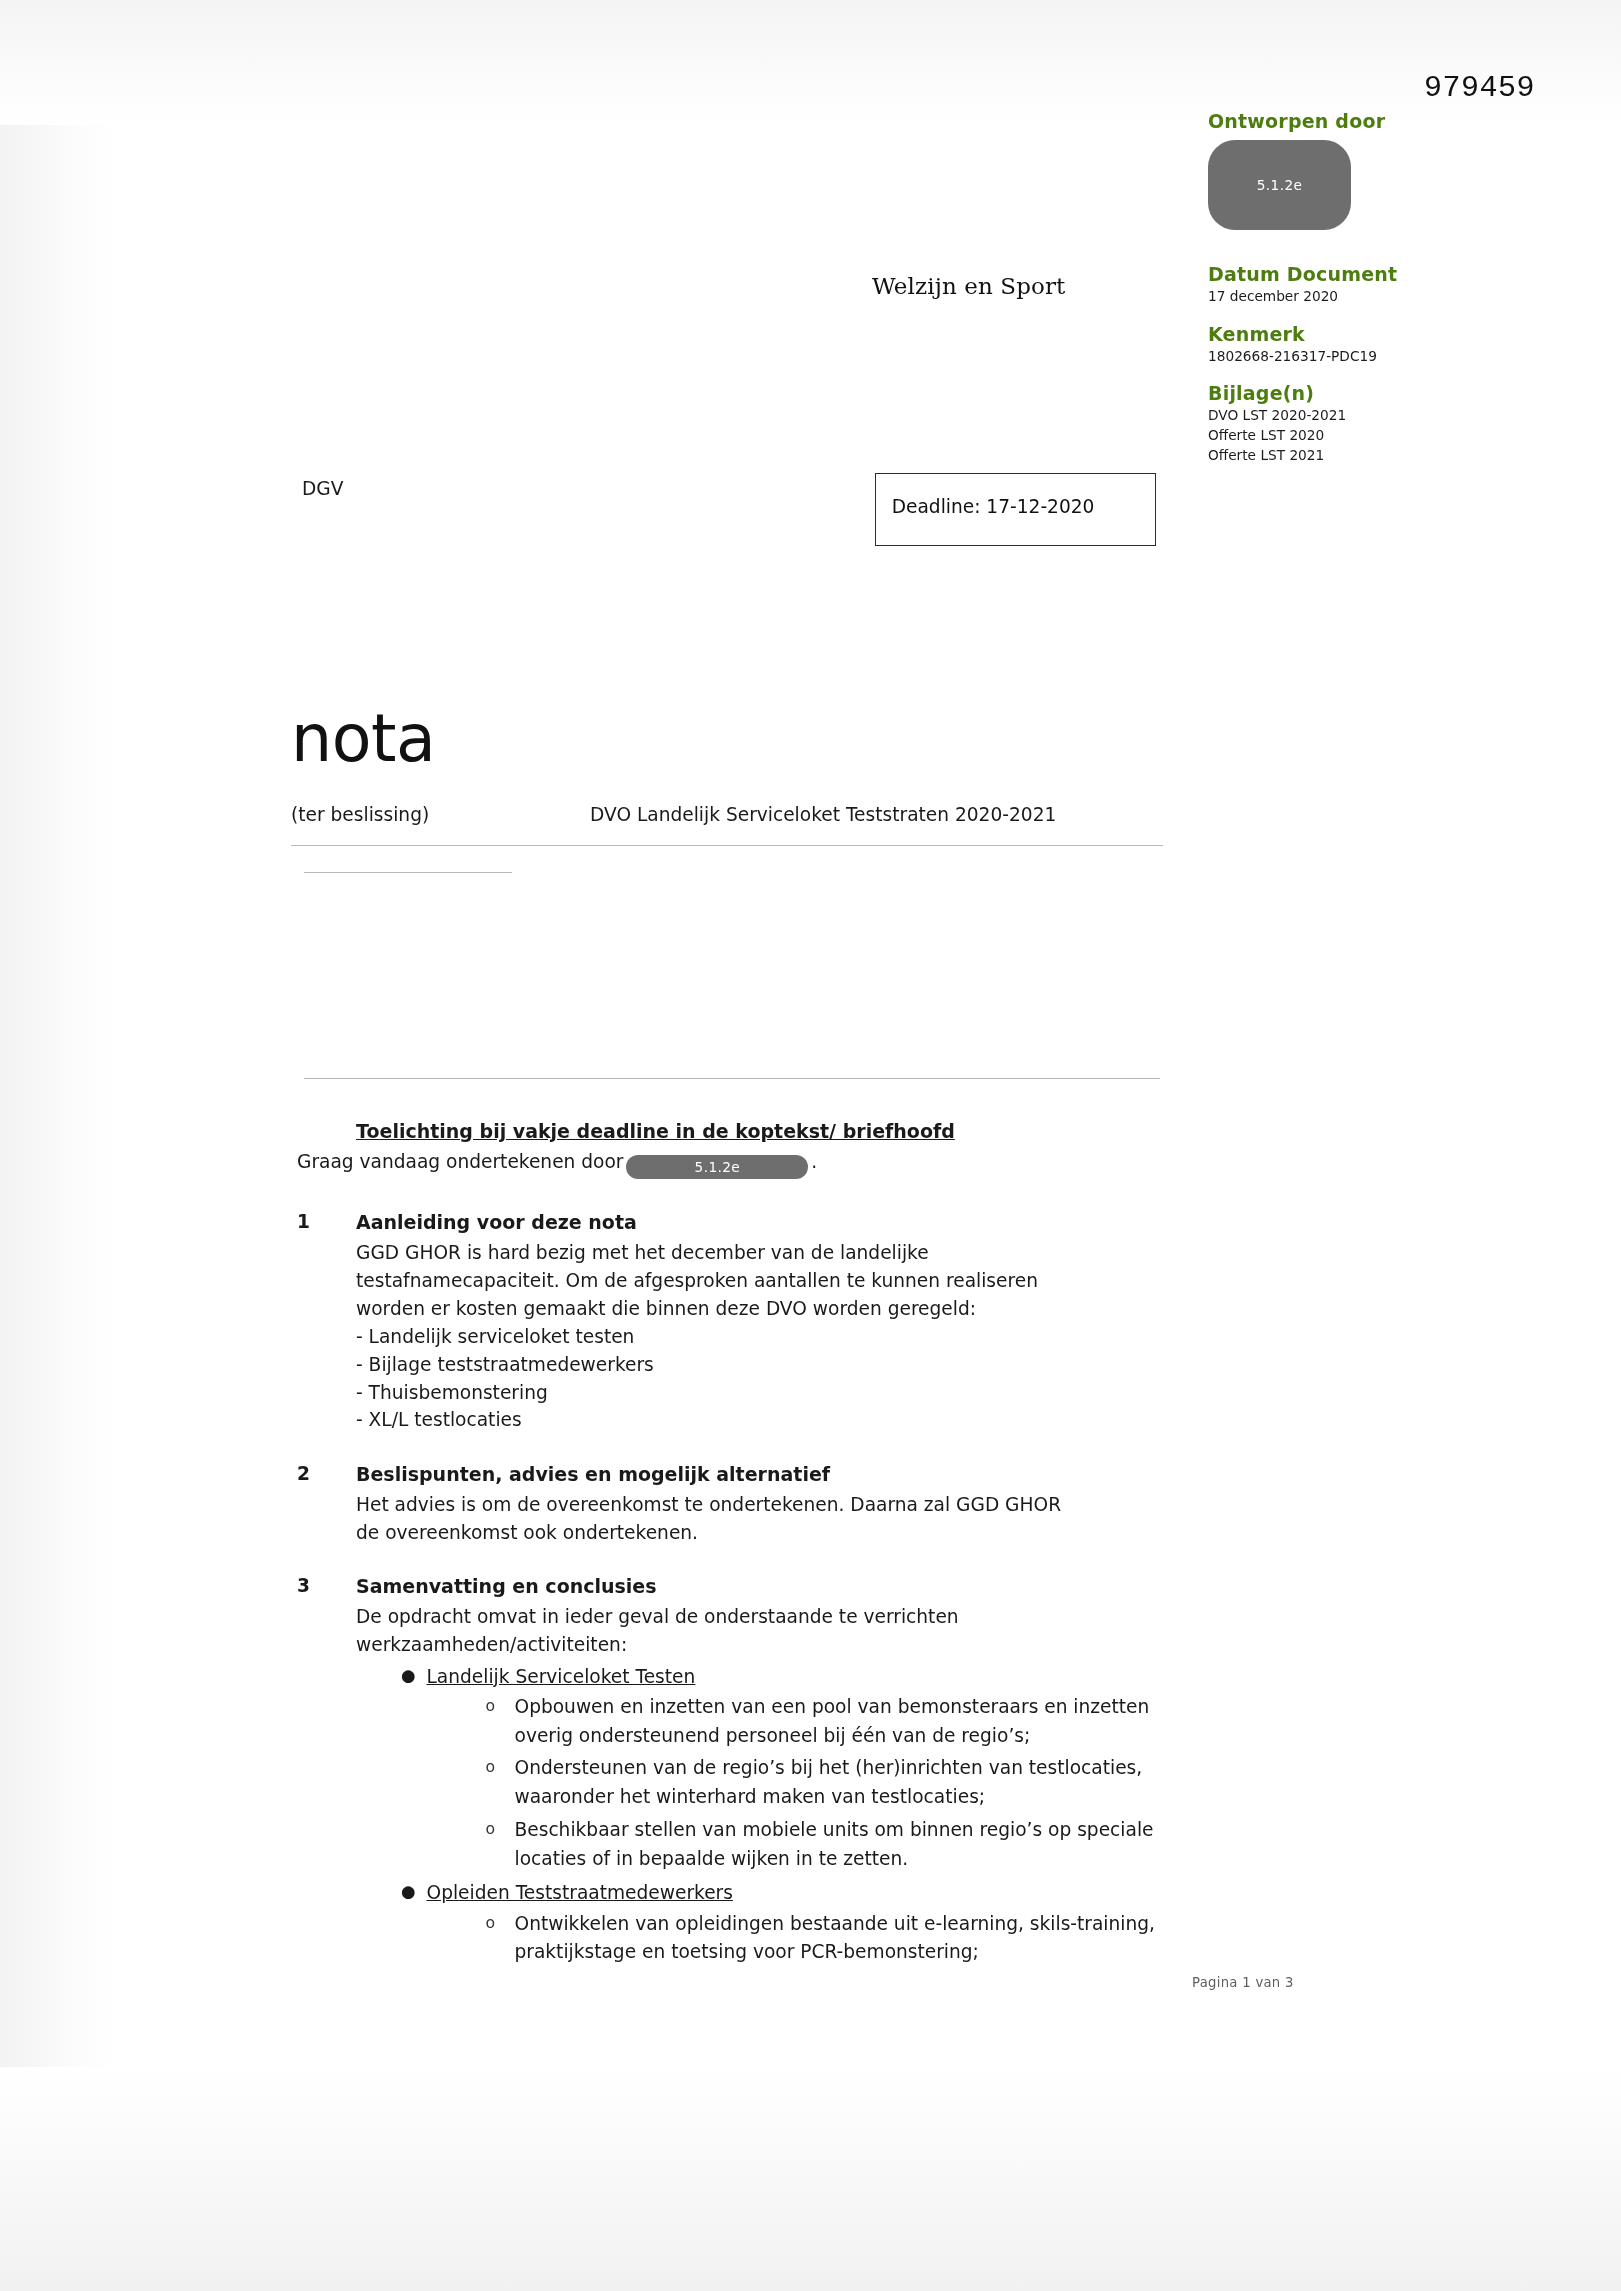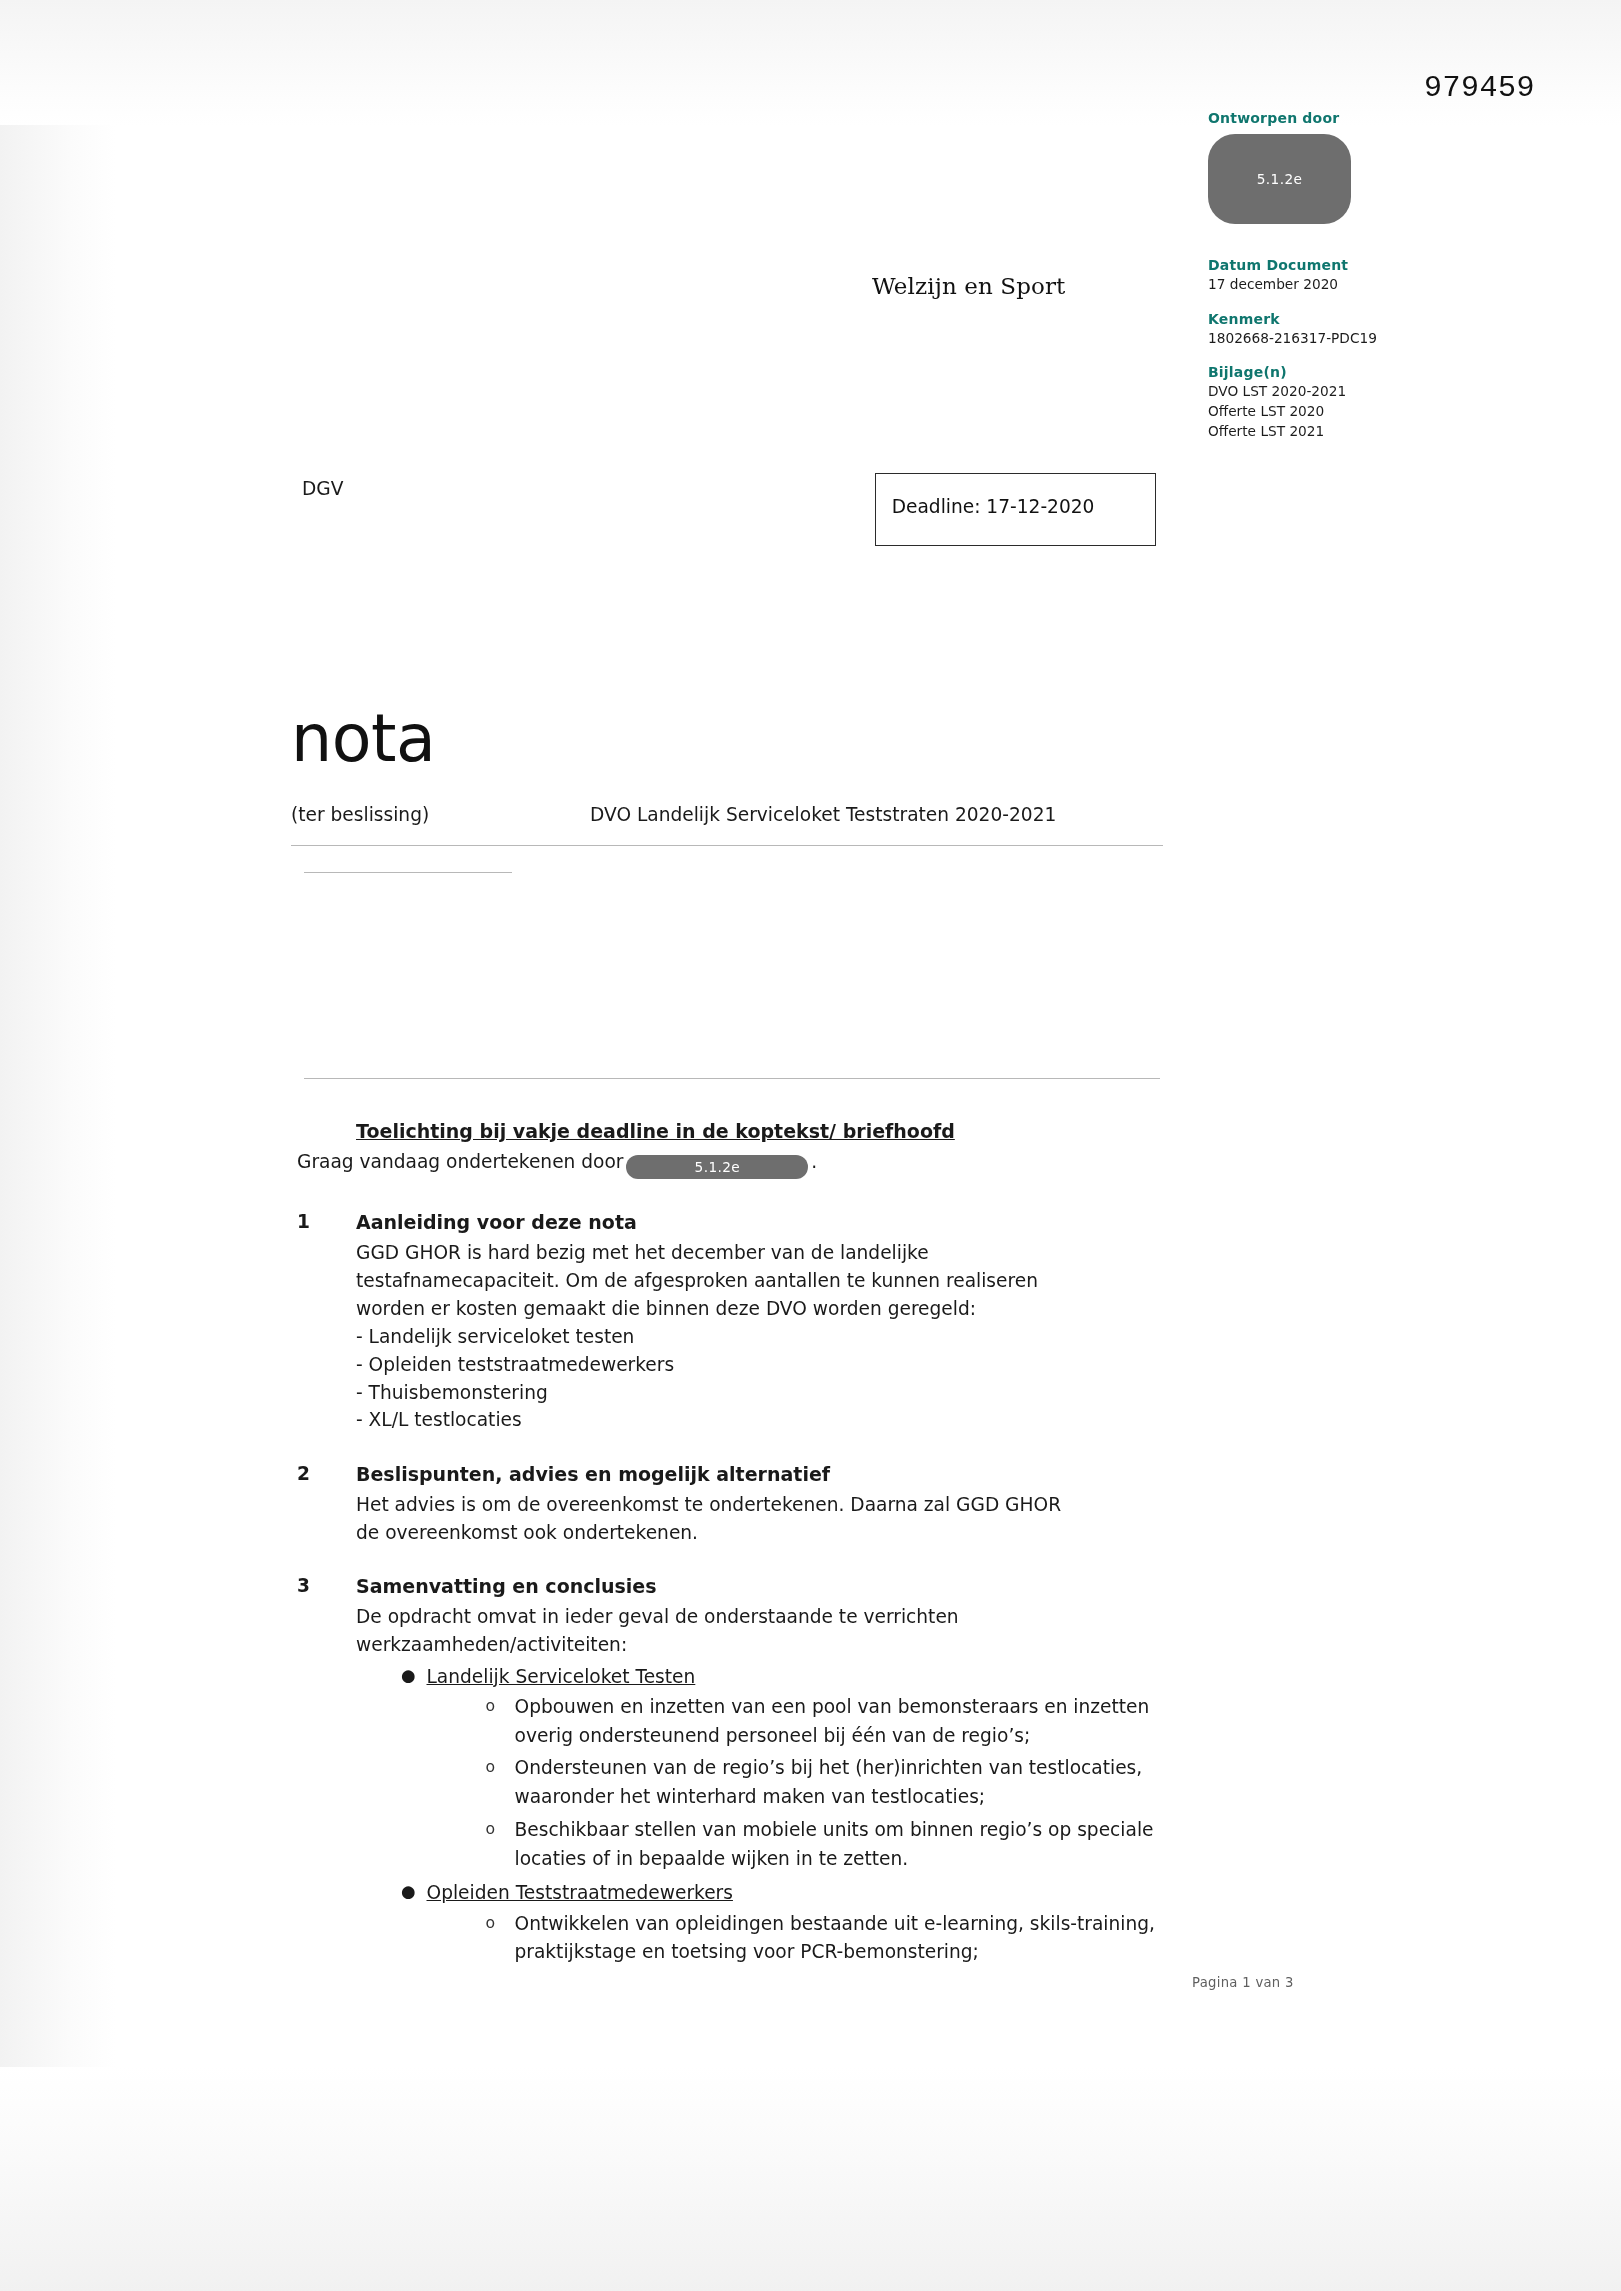--- a/index.html
+++ b/index.html
@@ -55,23 +55,23 @@
     font-family: Liberation Mono, monospace;
   }
 
   .meta-col {
     position: absolute;
     left: 1208px;
     top: 110px;
     width: 255px;
   }
   .meta-label {
-    font-size: 14px;
+    font-size: 19px;
     font-weight: bold;
-    color: #0f766e;
+    color: #4d7c0f;
     letter-spacing: 0.2px;
     margin-bottom: 2px;
   }
   .meta-value {
     font-size: 13.7px;
     color: #1c1c1c;
     line-height: 1.45;
   }
   .meta-block { margin-bottom: 15.7px; }
 
@@ -333,21 +333,21 @@
       <span>Graag vandaag ondertekenen door</span><span class="redaction redaction-inline">5.1.2e</span><span>.</span>
     </div>
 
     <div class="section">
       <div class="sec-num">1</div>
       <div class="sec-title">Aanleiding voor deze nota</div>
       <div class="sec-para">GGD GHOR is hard bezig met het december van de landelijke</div>
       <div class="sec-para">testafnamecapaciteit. Om de afgesproken aantallen te kunnen realiseren</div>
       <div class="sec-para">worden er kosten gemaakt die binnen deze DVO worden geregeld:</div>
       <div class="dashline">- Landelijk serviceloket testen</div>
-      <div class="dashline">- Opleiden teststraatmedewerkers</div>
+      <div class="dashline">- Bijlage teststraatmedewerkers</div>
       <div class="dashline">- Thuisbemonstering</div>
       <div class="dashline">- XL/L testlocaties</div>
     </div>
 
     <div class="section">
       <div class="sec-num">2</div>
       <div class="sec-title">Beslispunten, advies en mogelijk alternatief</div>
       <div class="sec-para">Het advies is om de overeenkomst te ondertekenen. Daarna zal GGD GHOR</div>
       <div class="sec-para">de overeenkomst ook ondertekenen.</div>
     </div>

